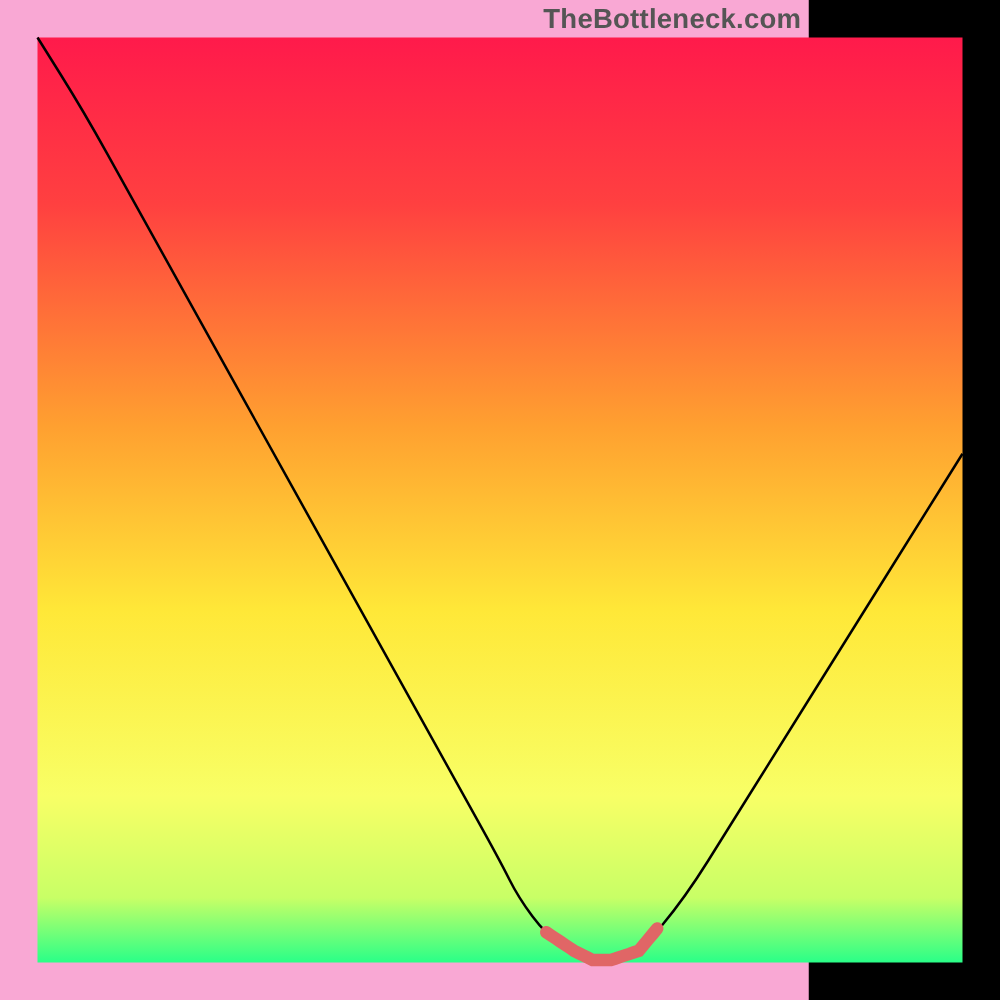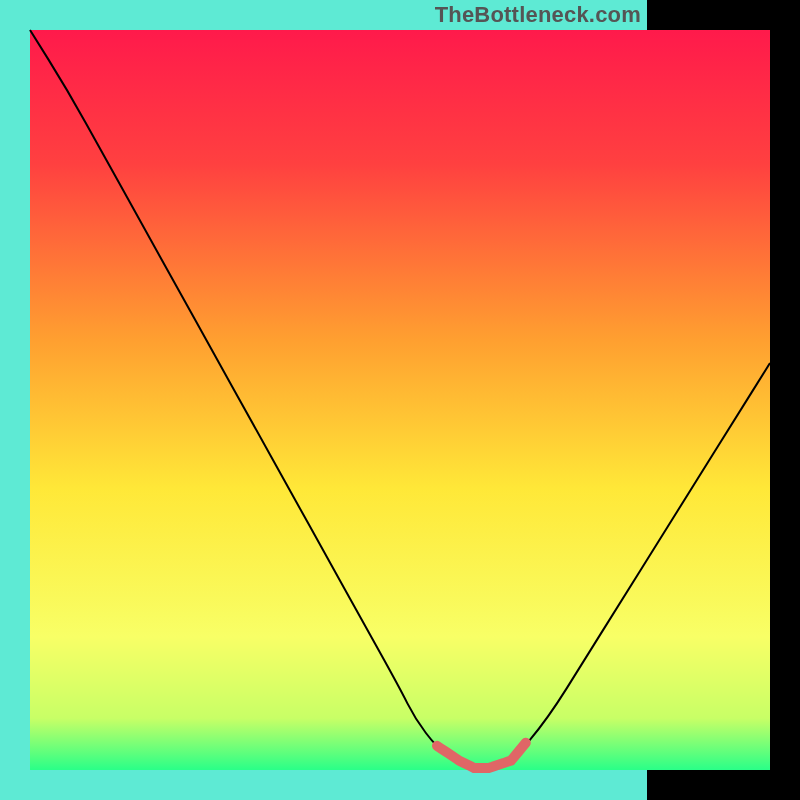--- a/index.html
+++ b/index.html
@@ -8,21 +8,21 @@
     width: 800px;
     height: 800px;
     background: #000;
     overflow: hidden;
     font-family: Arial, Helvetica, sans-serif;
   }
   .frame {
     position: relative;
     width: 647px;
     height: 800px;
-    background: #5eead4;
+    background: #f9a8d4;
   }
   .attribution {
     position: absolute;
     top: 2px;
     right: 6px;
     color: #555;
     font-size: 22px;
     font-weight: 600;
     letter-spacing: 0.2px;
     z-index: 5;

